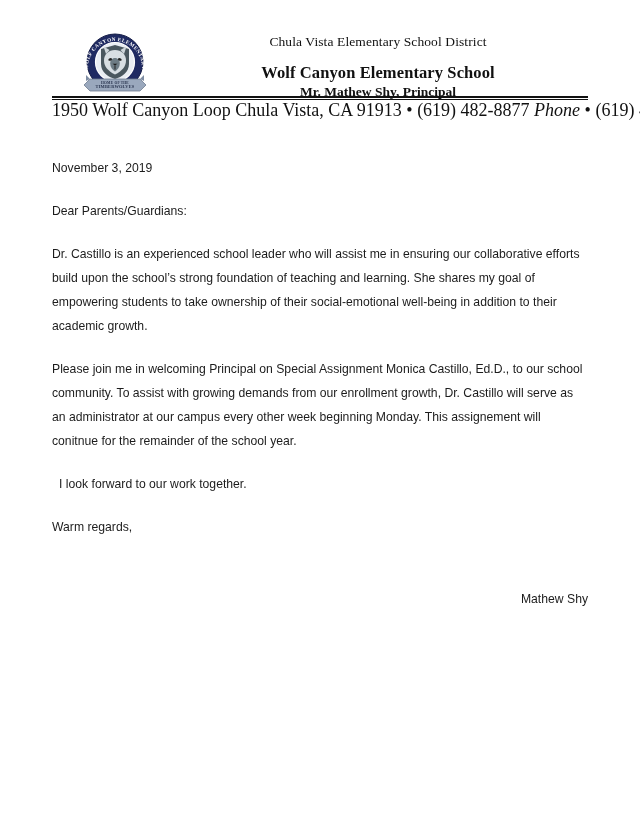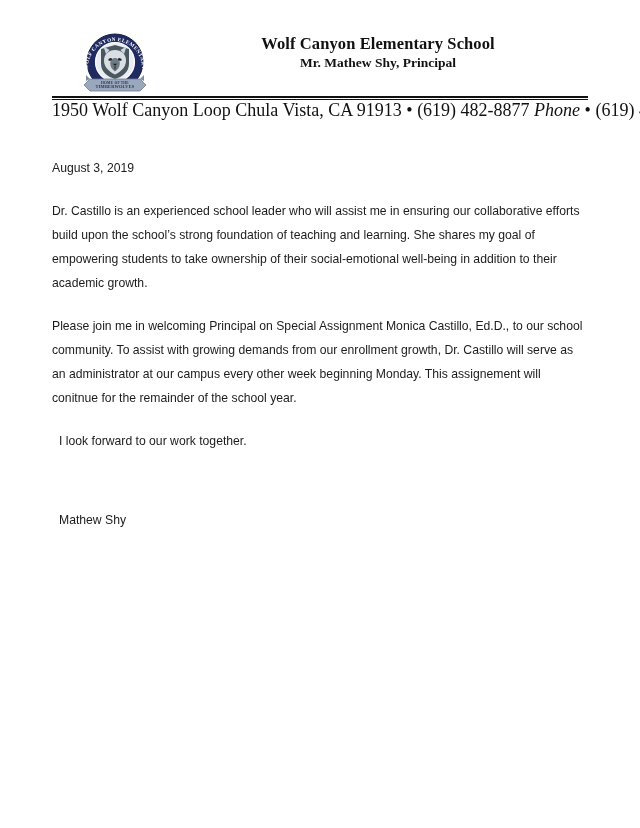--- a/index.html
+++ b/index.html
@@ -61,21 +61,21 @@
   .head-district {
     font-size: 13.5px;
     line-height: 17px;
     letter-spacing: 0.1px;
   }
   .head-school {
     font-size: 16.5px;
     line-height: 19px;
     font-weight: bold;
     letter-spacing: 0.1px;
-    margin-top: 1px;
+    margin-top: 13px;
   }
   .head-motto {
     font-size: 13px;
     line-height: 17px;
     font-style: italic;
     margin-top: 1px;
   }
   .head-principal {
     font-size: 13.5px;
     line-height: 17px;
@@ -139,21 +139,22 @@
   .closing-line {
     margin: 0 0 19px 7px;
   }
   .signoff {
     margin: 0 0 19px 0;
   }
   .sig-gap {
     height: 29px;
   }
   .signature-name {
-    margin: 7px;
+    margin: 0;
+    text-align: right;
   }
 </style>
 </head>
 <body>
 
 <div class="page">
 
   <div class="letterhead">
 
     <div class="logo-wrap">
@@ -185,42 +186,45 @@
 
         <path d="M 8,57 L 14,51 L 64,51 L 70,57 L 64,63 L 14,63 Z" fill="#9aa8bd" stroke="#6e7c91" stroke-width="0.8"></path>
         <path d="M 14,51 L 10,47 L 10,53 Z" fill="#7f8da3"></path>
         <path d="M 64,51 L 68,47 L 68,53 Z" fill="#7f8da3"></path>
         <text x="39" y="55.6" font-family="Liberation Serif, serif" font-size="3.6" font-weight="bold" fill="#2a3550" text-anchor="middle" letter-spacing="0.2">HOME OF THE</text>
         <text x="39" y="60.2" font-family="Liberation Serif, serif" font-size="4.4" font-weight="bold" fill="#2a3550" text-anchor="middle" letter-spacing="0.2">TIMBERWOLVES</text>
       </svg>
     </div>
 
     <div class="head-text">
+      <div class="head-district">Chula Vista Elementary School District</div>
       <div class="head-school">Wolf Canyon Elementary School</div>
       <div class="head-principal">Mr. Mathew Shy, Principal</div>
     </div>
 
     <div class="rule-thick"></div>
     <div class="rule-thin"></div>
 
     <div class="head-address"><span>1950 Wolf Canyon Loop Chula Vista, CA  91913</span><span> </span><span>•</span><span> </span><span>(619) 482-8877</span><span> </span><span class="ital">Phone</span><span> </span><span>•</span><span> </span><span>(619) 482-7766</span><span> </span><span class="ital">Fax</span></div>
 
   </div>
 
   <div class="letter-body">
 
-    <p class="date-line">August 3, 2019</p>
-
+    <p class="date-line">November 3, 2019</p>
+
+    <p class="salutation">Dear Parents/Guardians:</p>
 
     <p class="para">Dr. Castillo is an experienced school leader who will assist me in ensuring our collaborative efforts build upon the school’s strong foundation of teaching and learning. She shares my goal of empowering students to take ownership of their social-emotional well-being in addition to their academic growth.</p>
 
     <p class="para">Please join me in welcoming Principal on Special Assignment Monica Castillo, Ed.D., to our school community. To assist with growing demands from our enrollment growth, Dr. Castillo will serve as an administrator at our campus every other week beginning Monday.  This assignement will conitnue for the remainder of the school year.</p>
 
     <p class="closing-line">I look forward to our work together.</p>
 
+    <p class="signoff">Warm regards,</p>
 
     <div class="sig-gap"></div>
 
     <p class="signature-name">Mathew Shy</p>
 
   </div>
 
 </div>
 
 </body></html>

